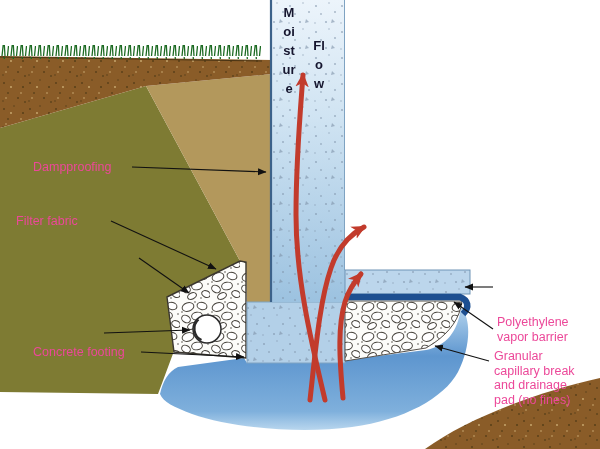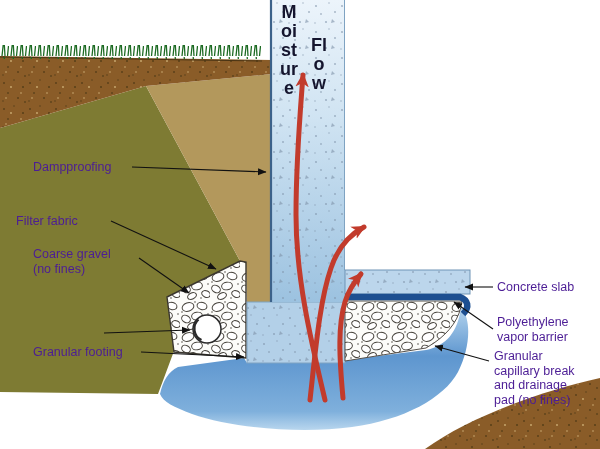--- a/index.html
+++ b/index.html
@@ -1,21 +1,21 @@
 <!DOCTYPE html>
 <html><head>
 <meta charset="utf-8">
 <style>
   html,body{margin:0;padding:0;background:#ffffff;}
   .canvas{position:relative;width:600px;height:449px;background:#ffffff;
           font-family:"Liberation Sans",sans-serif;overflow:hidden;}
   .canvas svg{position:absolute;left:0;top:0;}
-  .lbl{position:absolute;font-size:12.5px;line-height:14.5px;color:#4c1d95;}
+  .lbl{position:absolute;font-size:12.5px;line-height:14.5px;color:#ec4899;}
   .nowrap{white-space:nowrap;}
-  .vtext{position:absolute;width:18px;font-weight:bold;font-size:18px;line-height:19px;
+  .vtext{position:absolute;width:18px;font-weight:bold;font-size:13px;line-height:19px;
          color:#15152e;text-align:center;word-break:break-all;}
 </style>
 </head>
 <body>
 
 <div class="canvas">
 
 <svg width="600" height="449" viewBox="0 0 600 449">
   <defs>
     <linearGradient id="wallGrad" x1="0" y1="0" x2="0" y2="1">
@@ -148,20 +148,18 @@
     <path d="M493,329 L454,302" marker-end="url(#blkHead)"></path>
     <path d="M489,361 L435,346" marker-end="url(#blkHead)"></path>
   </g>
 </svg>
 
 <div class="vtext" style="left:280px;top:3px">Moisture</div>
 <div class="vtext" style="left:310px;top:36px">Flow</div>
 
 <div class="lbl nowrap" style="left:33px;top:160px">Dampproofing</div>
 <div class="lbl nowrap" style="left:16px;top:214px">Filter fabric</div>
-<div class="lbl" style="left:33px;top:247px;width:86px">Coarse gravel (no fines)</div>
-<div class="lbl nowrap" style="left:33px;top:345px">Granular footing</div>
+<div class="lbl nowrap" style="left:33px;top:345px">Concrete footing</div>
 
-<div class="lbl nowrap" style="left:497px;top:280px">Concrete slab</div>
 <div class="lbl" style="left:497px;top:315px;width:84px">Polyethylene vapor barrier</div>
 <div class="lbl" style="left:494px;top:349px;width:90px">Granular capillary break and drainage pad (no fines)</div>
 
 </div>
 
 </body></html>

